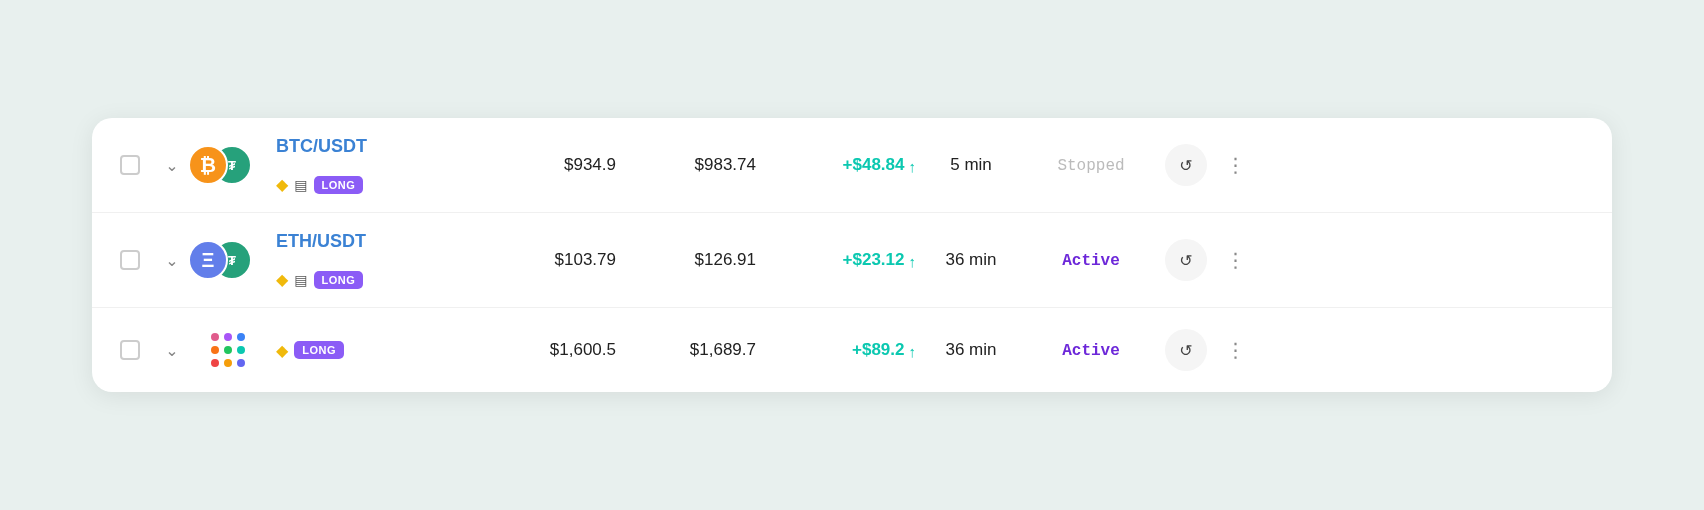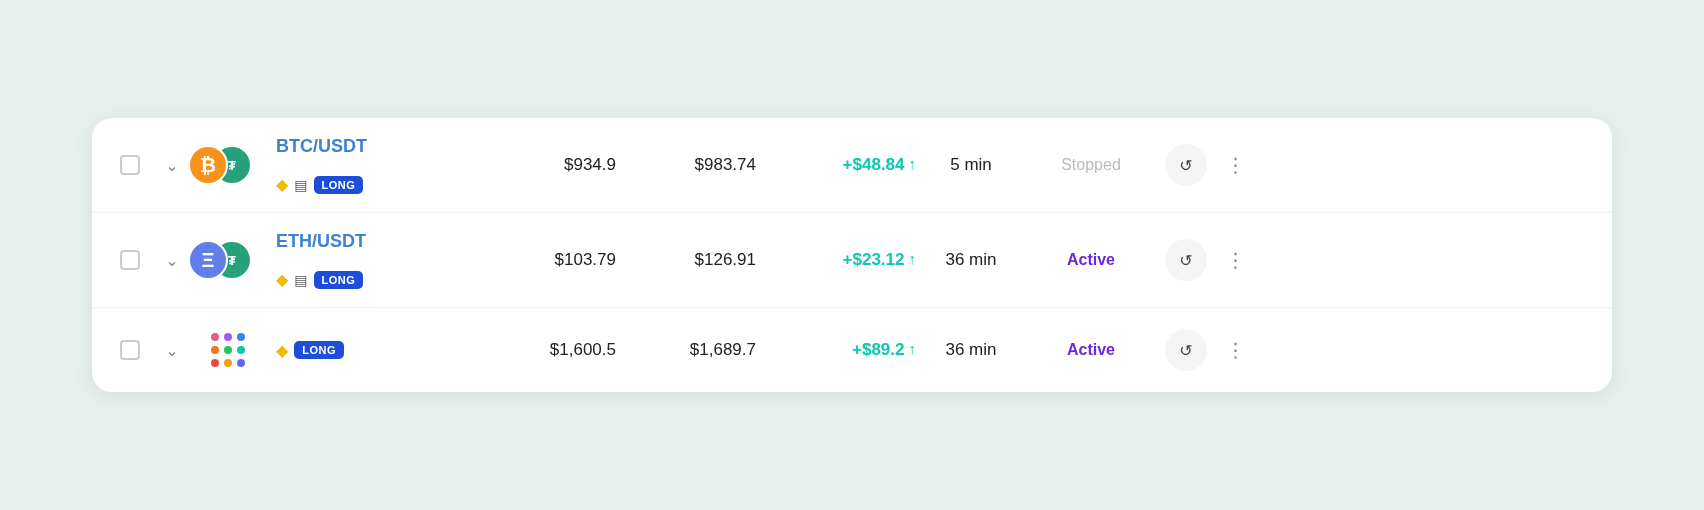--- a/index.html
+++ b/index.html
@@ -102,41 +102,41 @@
     }
     .icon-binance {
       font-size: 16px;
       color: #f0b90b;
     }
     .icon-chart {
       font-size: 14px;
       color: #555;
     }
     .badge-long {
-      background: #1d4ed8;
+      background: #8b5cf6;
       color: #fff;
       font-size: 11px;
       font-weight: 700;
       padding: 3px 8px;
       border-radius: 5px;
       letter-spacing: 0.5px;
     }
 
     
     .col {
       text-align: right;
       font-size: 17px;
       color: #222;
       font-weight: 500;
     }
     .col-invested { width: 140px; }
     .col-value    { width: 140px; }
-    .col-profit   { width: 160px; color: #0bc8b0; font-weight: 700; display: flex; align-items: flex-start; justify-content: flex-end; gap: 4px; }
+    .col-profit   { width: 160px; color: #0bc8b0; font-weight: 700; display: flex; align-items: flex-end; justify-content: flex-end; gap: 4px; }
     .col-time     { width: 110px; text-align: center; }
-    .col-status   { width: 130px; text-align: center; }
+    .col-status   { width: 130px; text-align: center; font-family: Liberation Mono, monospace; }
     .col-refresh  { width: 60px; display: flex; align-items: center; justify-content: center; }
     .col-more     { width: 40px; display: flex; align-items: center; justify-content: center; }
 
     .profit-up {
       color: #0bc8b0;
       font-size: 15px;
     }
     .status-stopped { color: #bbb; font-size: 16px; font-weight: 500; }
     .status-active  { color: #6d28d9; font-size: 16px; font-weight: 600; }
 

